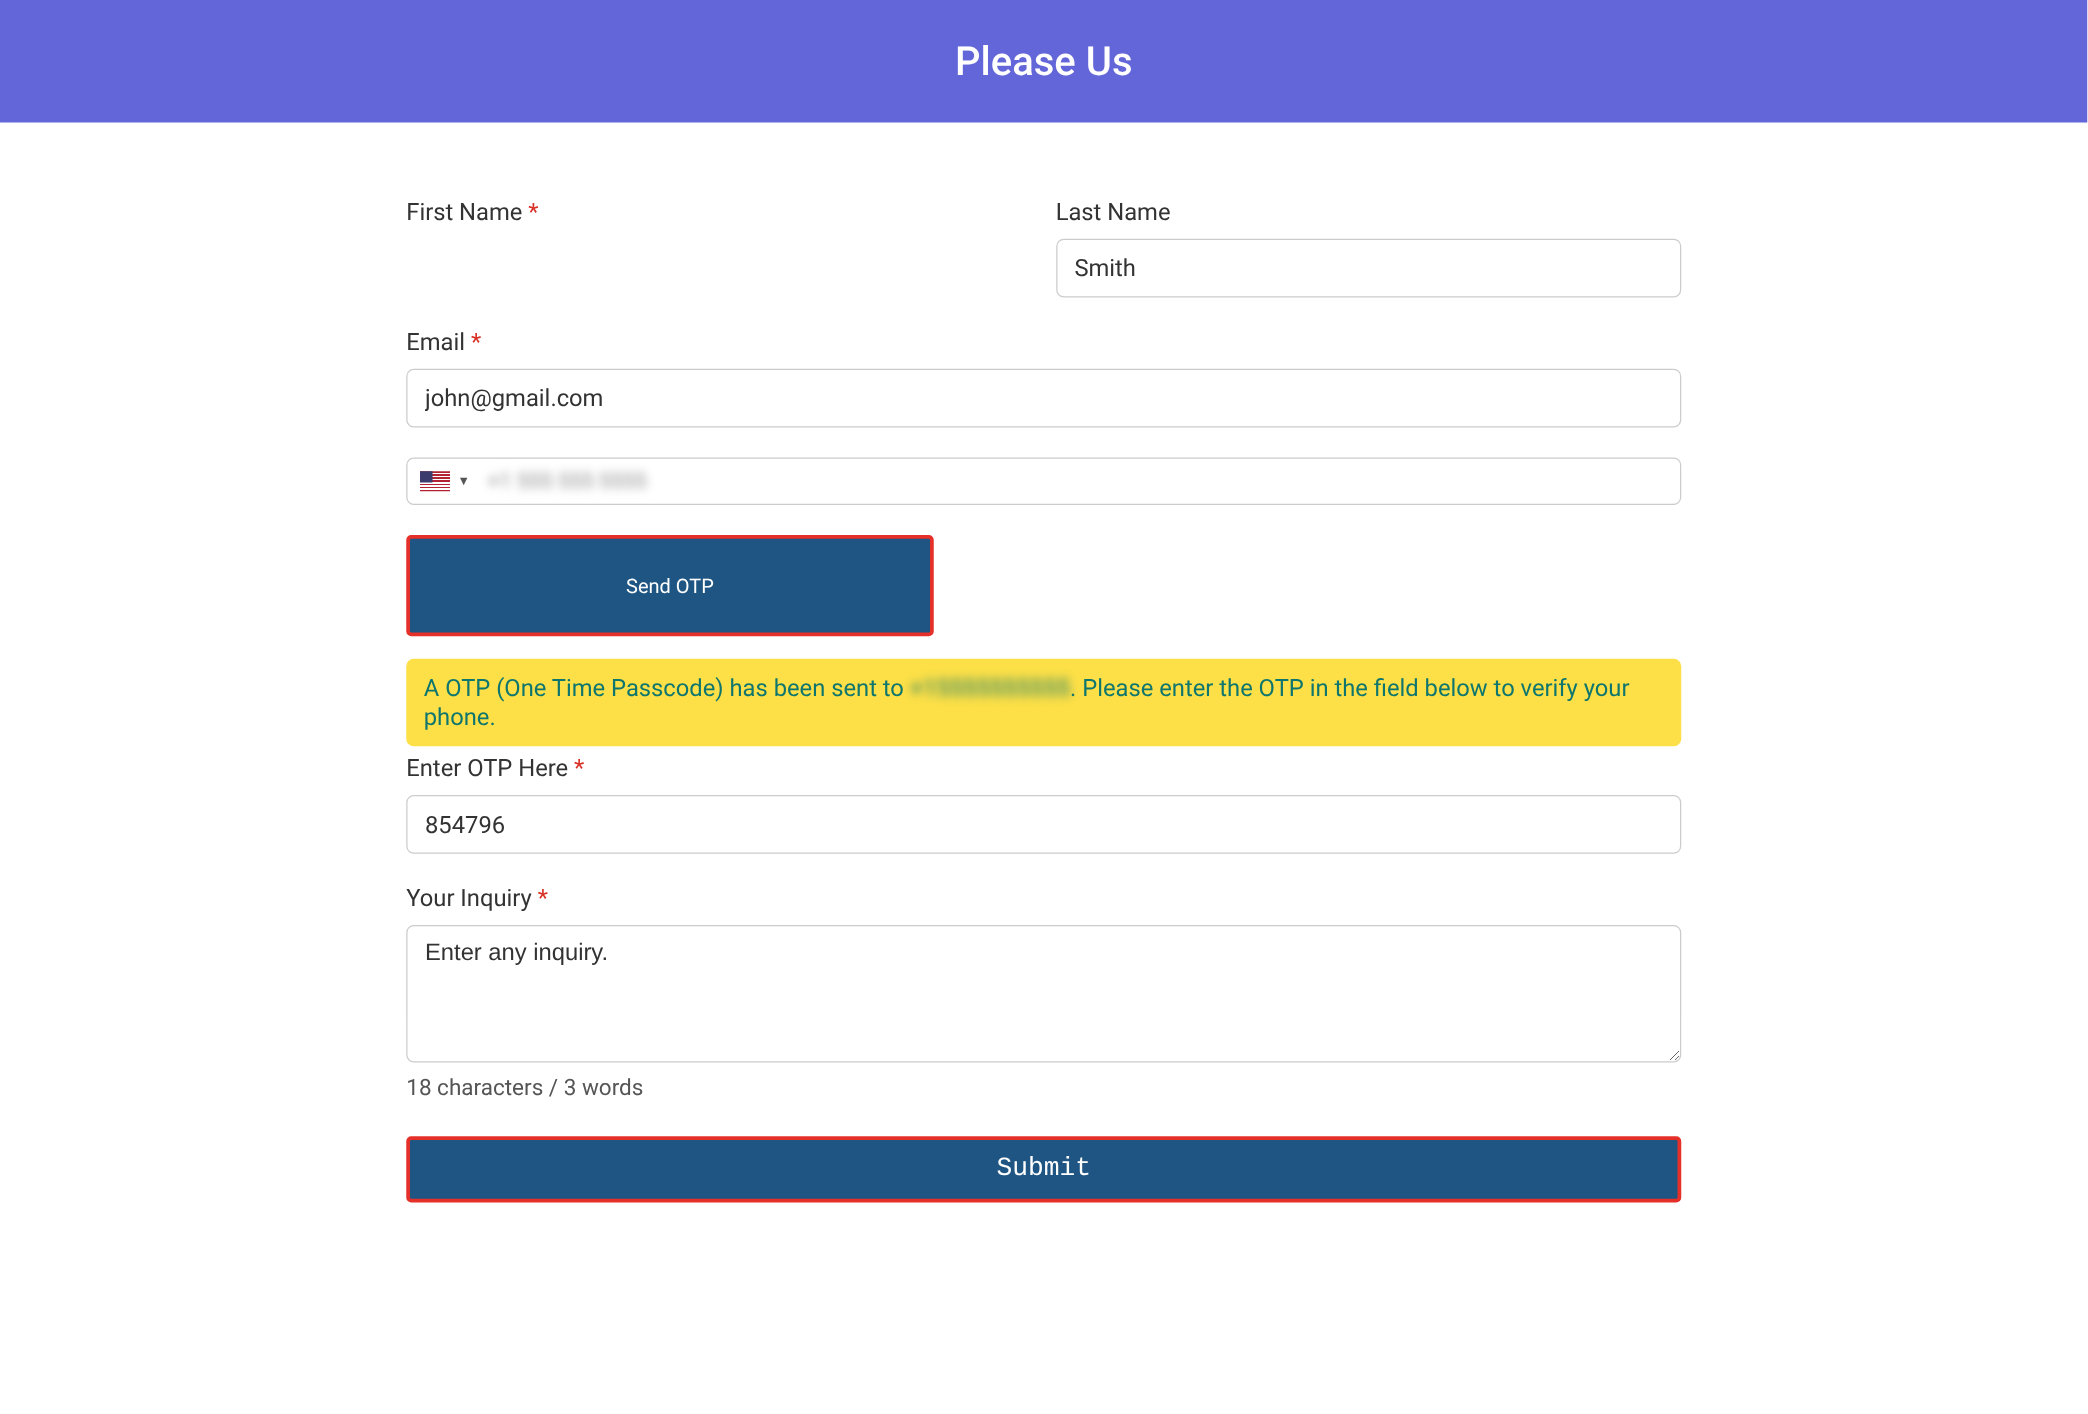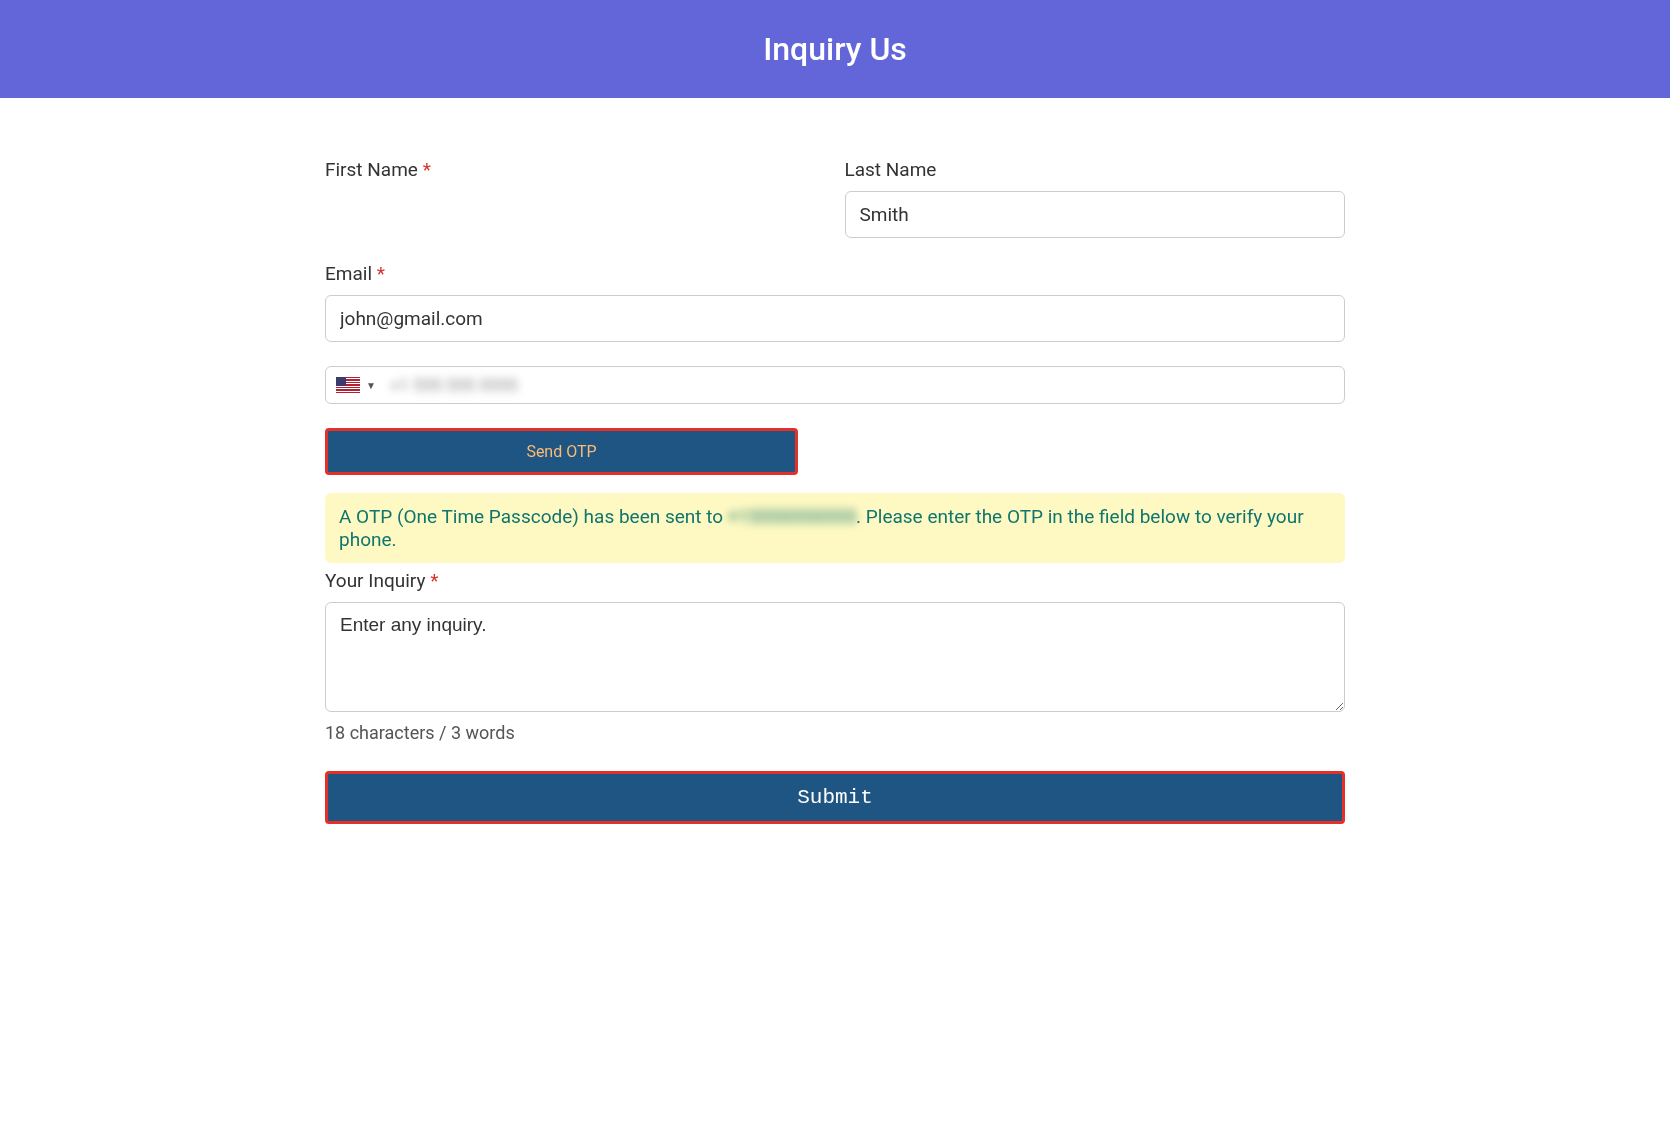--- a/index.html
+++ b/index.html
@@ -101,31 +101,31 @@
       color: #888;
       font-size: 17px;
       padding-left: 6px;
       user-select: none;
     }
     .send-otp-wrap {
       margin-bottom: 18px;
     }
     .btn-send-otp {
       background: #1f5582;
-      color: #fdba74;
+      color: #ffffff;
       border: 3px solid #e5302a;
       border-radius: 4px;
-      padding: 11px 0;
-      width: 473px;
+      padding: 28px 0;
+      width: 422px;
       font-size: 16px;
       cursor: pointer;
       font-family: inherit;
     }
     .otp-message {
-      background: #fef9c3;
+      background: #fde047;
       color: #0f766e;
       padding: 12px 14px;
       border-radius: 6px;
       font-size: 19px;
       margin-bottom: 6px;
     }
     .otp-blur {
       filter: blur(4px);
       display: inline-block;
       vertical-align: bottom;
@@ -157,21 +157,21 @@
       font-size: 21px;
       cursor: pointer;
       margin-top: 28px;
       font-family: Liberation Mono, monospace;
     }
   </style>
 </head>
 <body>
 
 <div class="header">
-  <h1>Inquiry Us</h1>
+  <h1>Please Us</h1>
 </div>
 
 <div class="form-wrapper">
 
   <div class="form-row">
     <div class="form-group">
       <label class="label">
         <span>First Name </span><span class="required">*</span>
       </label>
     </div>
@@ -203,20 +203,28 @@
   </div>
 
   <div class="send-otp-wrap">
     <button class="btn-send-otp">Send OTP</button>
   </div>
 
   <div class="otp-message">
     <span>A OTP (One Time Passcode) has been sent to </span><span class="otp-blur">+15555555555</span><span>. Please enter the OTP in the field below to verify your phone.</span>
   </div>
 
+  <div class="form-row" style="margin-bottom:24px;">
+    <div class="form-group full">
+      <label class="label">
+        <span>Enter OTP Here </span><span class="required">*</span>
+      </label>
+      <input class="input" type="text" value="854796" style="">
+    </div>
+  </div>
 
   <div class="form-row" style="margin-bottom:0;">
     <div class="form-group full">
       <label class="label">
         <span>Your Inquiry </span><span class="required">*</span>
       </label>
       <textarea class="textarea" style="">Enter any inquiry.</textarea>
       <div class="counter">18 characters / 3 words</div>
     </div>
   </div>

